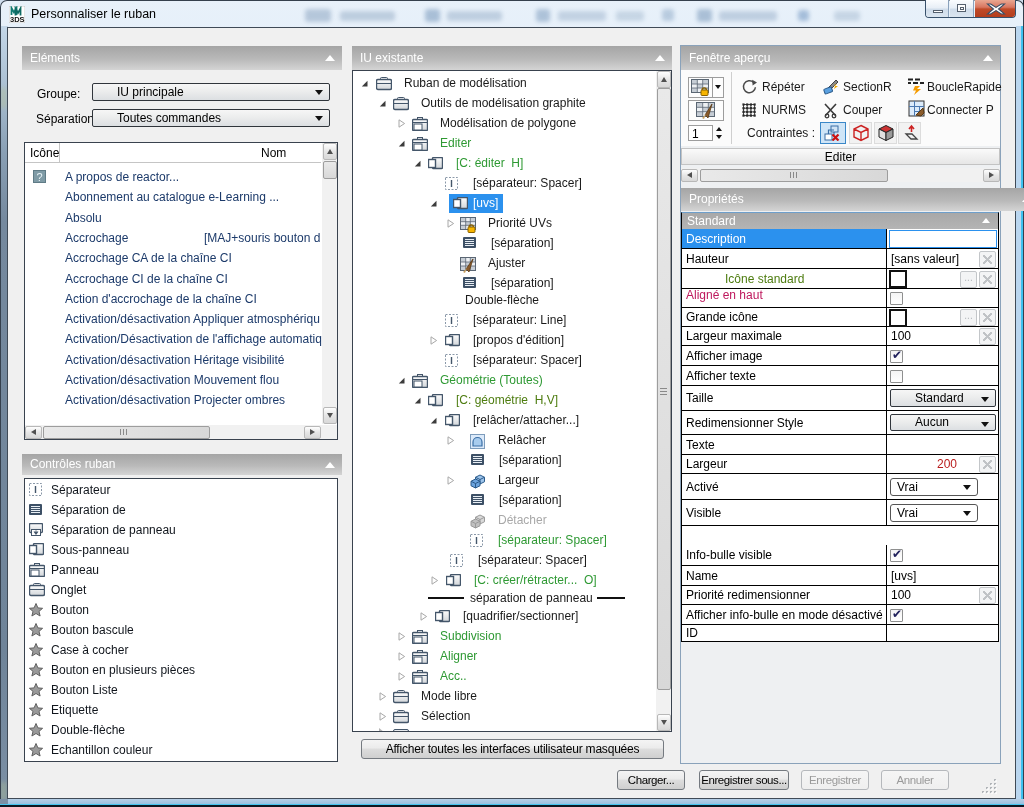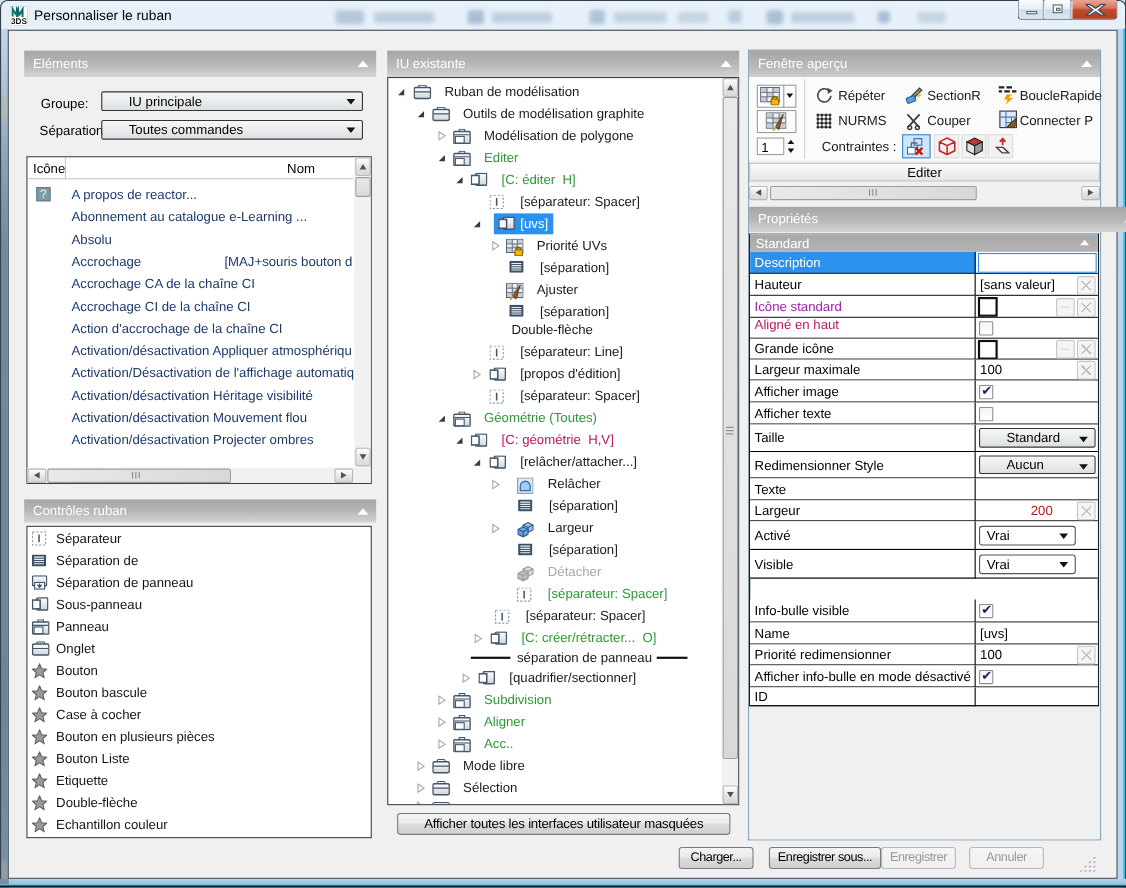--- a/index.html
+++ b/index.html
@@ -381,21 +381,21 @@
 <svg style="position:absolute;left:428px;top:394px" width="15" height="13" viewBox="0 0 15 13">
     <defs>
       <linearGradient id="gr1" x1="0" y1="0" x2="0" y2="1">
         <stop offset="0" stop-color="#fdfdfd"></stop>
         <stop offset="1" stop-color="#d2d6da"></stop>
       </linearGradient>
     </defs>
     <rect x="4.5" y="0.5" width="10" height="11" rx="1" fill="url(#gr1)" stroke="#44566a" stroke-width="1.4"></rect>
     <rect x="0.5" y="2.5" width="7" height="8" fill="#fff" stroke="#44566a" stroke-width="1.4"></rect>
   </svg>
-<div class="tx" style="left:456px;top:393px;color:#be185d">[C: géométrie&nbsp; H,V]</div>
+<div class="tx" style="left:456px;top:393px;color:#4d7c0f">[C: géométrie&nbsp; H,V]</div>
 <svg style="position:absolute;left:430px;top:417px" width="8" height="8" viewBox="0 0 8 8">
     <path d="M6.5 0.8 L6.5 6.5 L0.8 6.5 Z" fill="#3c3c3c"></path>
   </svg>
 <svg style="position:absolute;left:445px;top:414px" width="15" height="13" viewBox="0 0 15 13">
     <defs>
       <linearGradient id="gr1" x1="0" y1="0" x2="0" y2="1">
         <stop offset="0" stop-color="#fdfdfd"></stop>
         <stop offset="1" stop-color="#d2d6da"></stop>
       </linearGradient>
     </defs>
@@ -725,21 +725,21 @@
 <div class="abs" style="left:682px;top:229px;width:205px;height:20px;background:#2b91ee;border-right:1px solid #000;border-bottom:1px solid #000"></div>
 <div class="tx" style="left:686px;top:231.5px;color:#fff">Description</div>
 <div class="abs" style="left:889px;top:230px;width:108px;height:18px;border:1px solid #2b91ee;background:#fff"></div>
 <div class="abs" style="left:682px;top:249px;width:316px;height:20px;border-bottom:1px solid #000;background:#fff"></div>
 <div class="abs" style="left:682px;top:249px;width:205px;height:20px;background:#fff;border-right:1px solid #000;border-bottom:1px solid #000"></div>
 <div class="tx" style="left:686px;top:251.5px;color:#000">Hauteur</div>
 <div class="tx" style="left:891px;top:251.5px;color:#000">[sans valeur]</div>
 <div class="xbtn" style="left:979px;top:250.5px"></div>
 <div class="abs" style="left:682px;top:269px;width:316px;height:20px;border-bottom:1px solid #000;background:#fff"></div>
 <div class="abs" style="left:682px;top:269px;width:205px;height:20px;background:#fff;border-right:1px solid #000;border-bottom:1px solid #000"></div>
-<div class="tx" style="left:686px;top:271.5px;color:#a21caf">Icône standard</div>
+<div class="tx" style="left:725px;top:271.5px;color:#4d7c0f">Icône standard</div>
 <div class="abs" style="left:889px;top:270.0px;width:18px;height:18px;background:#fff;border:2px solid #111"></div>
 <div class="abs" style="left:960px;top:270.5px;width:17px;height:17px;border:1px solid #c3c6c9;background:#f3f4f5;border-radius:2px;color:#b4b8bc;font-size:10px;text-align:center;line-height:12px">...</div>
 <div class="xbtn" style="left:979px;top:270.5px"></div>
 <div class="abs" style="left:682px;top:289px;width:316px;height:19px;border-bottom:1px solid #000;background:#fff"></div>
 <div class="abs" style="left:682px;top:289px;width:205px;height:19px;background:#fff;border-right:1px solid #000;border-bottom:1px solid #000"></div>
 <div class="tx" style="left:686px;top:288px;color:#be185d">Aligné en haut</div>
 <div class="cb" style="left:890px;top:292.0px"></div>
 <div class="abs" style="left:682px;top:308px;width:316px;height:19px;border-bottom:1px solid #000;background:#fff"></div>
 <div class="abs" style="left:682px;top:308px;width:205px;height:19px;background:#fff;border-right:1px solid #000;border-bottom:1px solid #000"></div>
 <div class="tx" style="left:686px;top:310.0px;color:#000">Grande icône</div>
@@ -799,21 +799,21 @@
 <div class="xbtn" style="left:979px;top:587.0px"></div>
 <div class="abs" style="left:682px;top:605px;width:316px;height:20px;border-bottom:1px solid #000;background:#fff"></div>
 <div class="abs" style="left:682px;top:605px;width:205px;height:20px;background:#fff;border-right:1px solid #000;border-bottom:1px solid #000"></div>
 <div class="tx" style="left:686px;top:607.5px;color:#000">Afficher info-bulle en mode désactivé</div>
 <div class="cb chk" style="left:890px;top:608.5px"></div>
 <div class="abs" style="left:682px;top:625px;width:316px;height:17px;border-bottom:1px solid #000;background:#fff"></div>
 <div class="abs" style="left:682px;top:625px;width:205px;height:17px;background:#fff;border-right:1px solid #000;border-bottom:1px solid #000"></div>
 <div class="tx" style="left:686px;top:626.0px;color:#000">ID</div>
 <div class="abs" style="left:682px;top:643px;width:316px;height:120px;background:#eef0f2"></div>
 <div class="btn" style="left:617px;top:770px;width:68px;height:20px;line-height:19px">Charger...</div>
-<div class="btn" style="left:699px;top:770px;width:102px;height:20px;line-height:19px">Enregistrer sous...</div>
+<div class="btn" style="left:699px;top:770px;width:90px;height:20px;line-height:19px">Enregistrer sous...</div>
 <div class="btn dis" style="left:801px;top:770px;width:68px;height:20px;line-height:19px">Enregistrer</div>
 <div class="btn dis" style="left:881px;top:770px;width:68px;height:20px;line-height:19px">Annuler</div>
 <svg style="position:absolute;left:982px;top:779px" width="16" height="16" viewBox="0 0 16 16">
     <rect x="12" y="0" width="2" height="2" fill="#b0b4b8"></rect>
     <rect x="13" y="1" width="2" height="2" fill="#fdfdfd" opacity="0.7"></rect>
     <rect x="8" y="4" width="2" height="2" fill="#b0b4b8"></rect>
     <rect x="9" y="5" width="2" height="2" fill="#fdfdfd" opacity="0.7"></rect>
     <rect x="12" y="4" width="2" height="2" fill="#b0b4b8"></rect>
     <rect x="13" y="5" width="2" height="2" fill="#fdfdfd" opacity="0.7"></rect>
     <rect x="4" y="8" width="2" height="2" fill="#b0b4b8"></rect>

